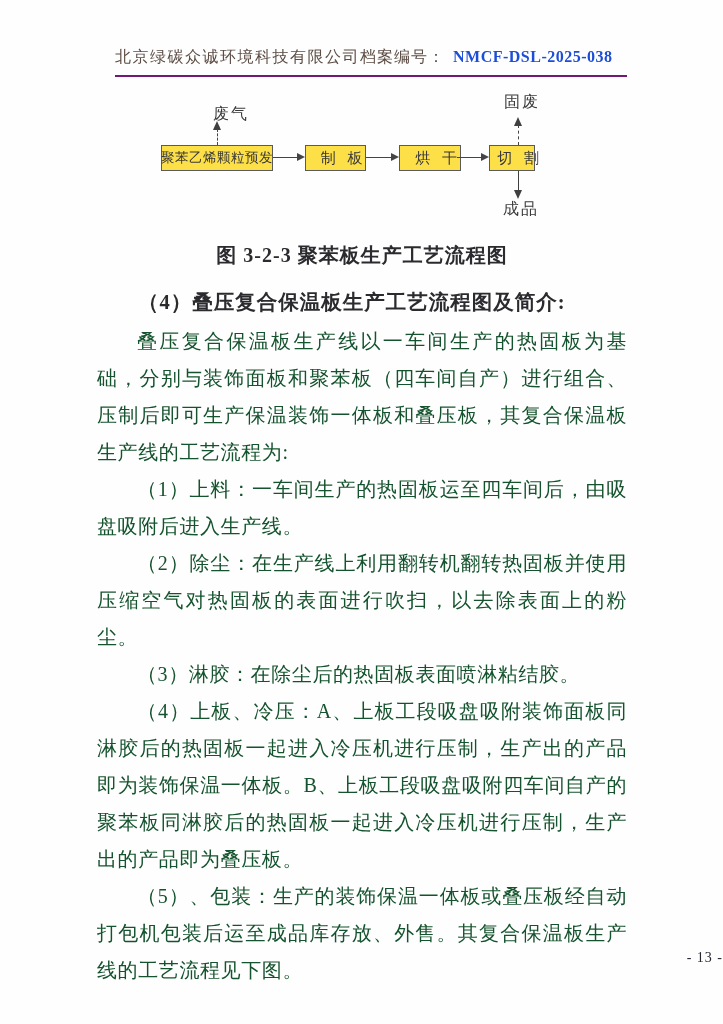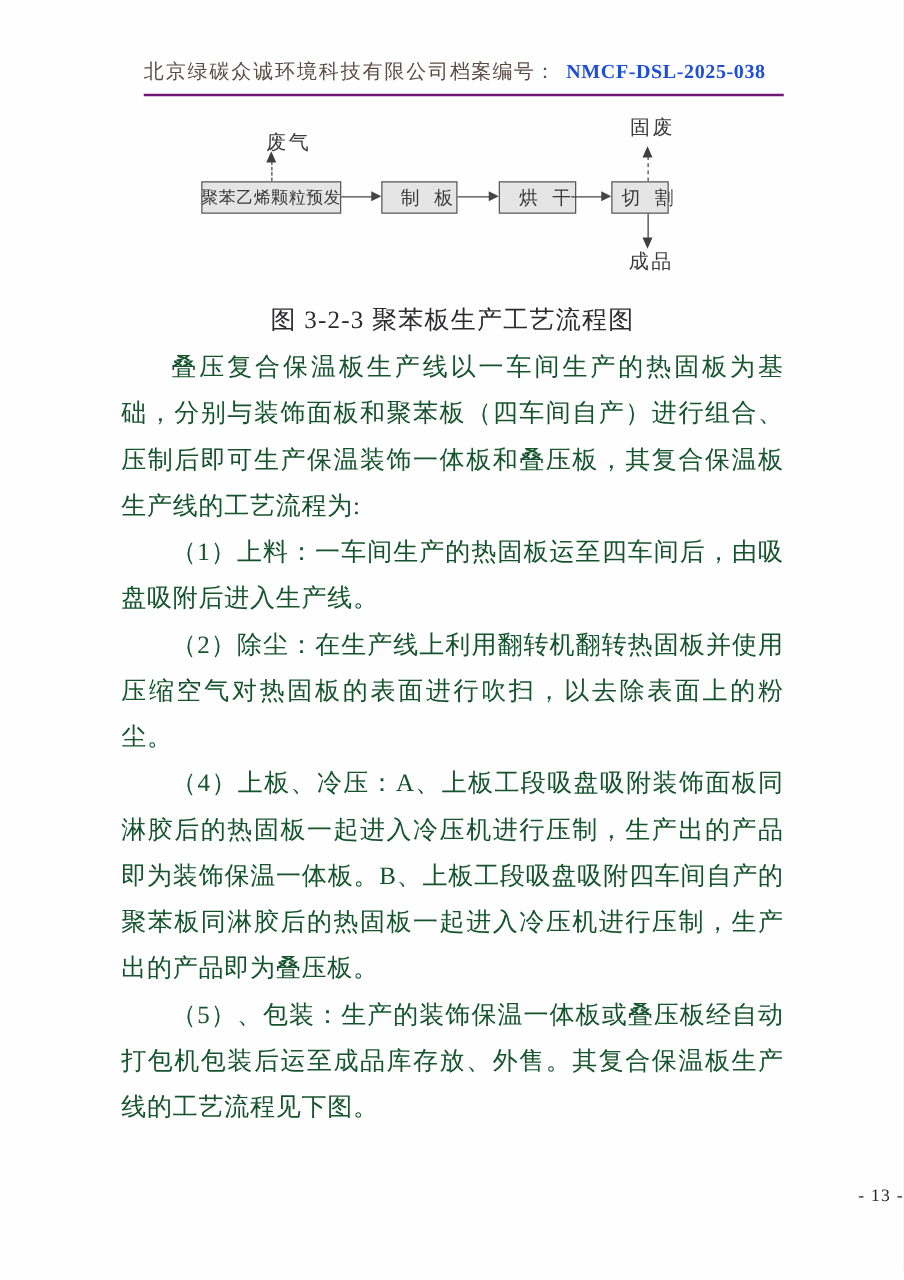--- a/index.html
+++ b/index.html
@@ -46,21 +46,21 @@
     position: absolute;
     font-size: 16px;
     color: #3c3a3a;
     letter-spacing: 2px;
     white-space: nowrap;
   }
   .fc-box {
     position: absolute;
     height: 26px;
     border: 1.4px solid #5a5a5a;
-    background: #e5e5e5;
+    background: #fde047;
     display: flex;
     align-items: center;
     justify-content: center;
     font-size: 14px;
     color: #3a3838;
     white-space: nowrap;
   }
   .fc-box.wide { font-size: 13.5px; letter-spacing: 0.5px; }
   .fc-box.small { font-size: 15px; letter-spacing: 4px; padding-left: 16px; }
   .h-arrow {
@@ -97,21 +97,21 @@
   .tri-down {
     position: absolute;
     width: 0; height: 0;
     border-top: 9px solid #3f3f3f;
     border-left: 4.5px solid transparent;
     border-right: 4.5px solid transparent;
   }
   
   .fig-caption {
     text-align: center;
-    font-weight: normal;
+    font-weight: bold;
     font-size: 20px;
     letter-spacing: 1px;
     color: #2b2a2e;
   }
   .section-heading {
     margin-top: 19px;
     font-weight: bold;
     font-size: 20.5px;
     letter-spacing: 1px;
     text-indent: 2em;
@@ -171,24 +171,26 @@
       <span class="h-arrow" style="left:176px; top:80px; width:30px;"></span>
       <span class="h-arrow" style="left:269px; top:80px; width:31px;"></span>
       <span class="h-arrow" style="left:360px; top:80px; width:30px;"></span>
 
       <span class="v-line-solid" style="left:421px; top:94px; height:22px;"></span>
       <span class="tri-down" style="left:417px; top:113px;"></span>
     </div>
 
     <div class="fig-caption">图 3-2-3 聚苯板生产工艺流程图</div>
 
+    <div class="section-heading">（4）叠压复合保温板生产工艺流程图及简介:</div>
 
     <div class="body-text">
       <p>叠压复合保温板生产线以一车间生产的热固板为基础，分别与装饰面板和聚苯板（四车间自产）进行组合、压制后即可生产保温装饰一体板和叠压板，其复合保温板生产线的工艺流程为:</p>
       <p>（1）上料：一车间生产的热固板运至四车间后，由吸盘吸附后进入生产线。</p>
       <p>（2）除尘：在生产线上利用翻转机翻转热固板并使用压缩空气对热固板的表面进行吹扫，以去除表面上的粉尘。</p>
+      <p>（3）淋胶：在除尘后的热固板表面喷淋粘结胶。</p>
       <p>（4）上板、冷压：A、上板工段吸盘吸附装饰面板同淋胶后的热固板一起进入冷压机进行压制，生产出的产品即为装饰保温一体板。B、上板工段吸盘吸附四车间自产的聚苯板同淋胶后的热固板一起进入冷压机进行压制，生产出的产品即为叠压板。</p>
       <p>（5）、包装：生产的装饰保温一体板或叠压板经自动打包机包装后运至成品库存放、外售。其复合保温板生产线的工艺流程见下图。</p>
     </div>
   </div>
 
   <div class="page-footer">- 13 -</div>
 </div>
 
 </body></html>

